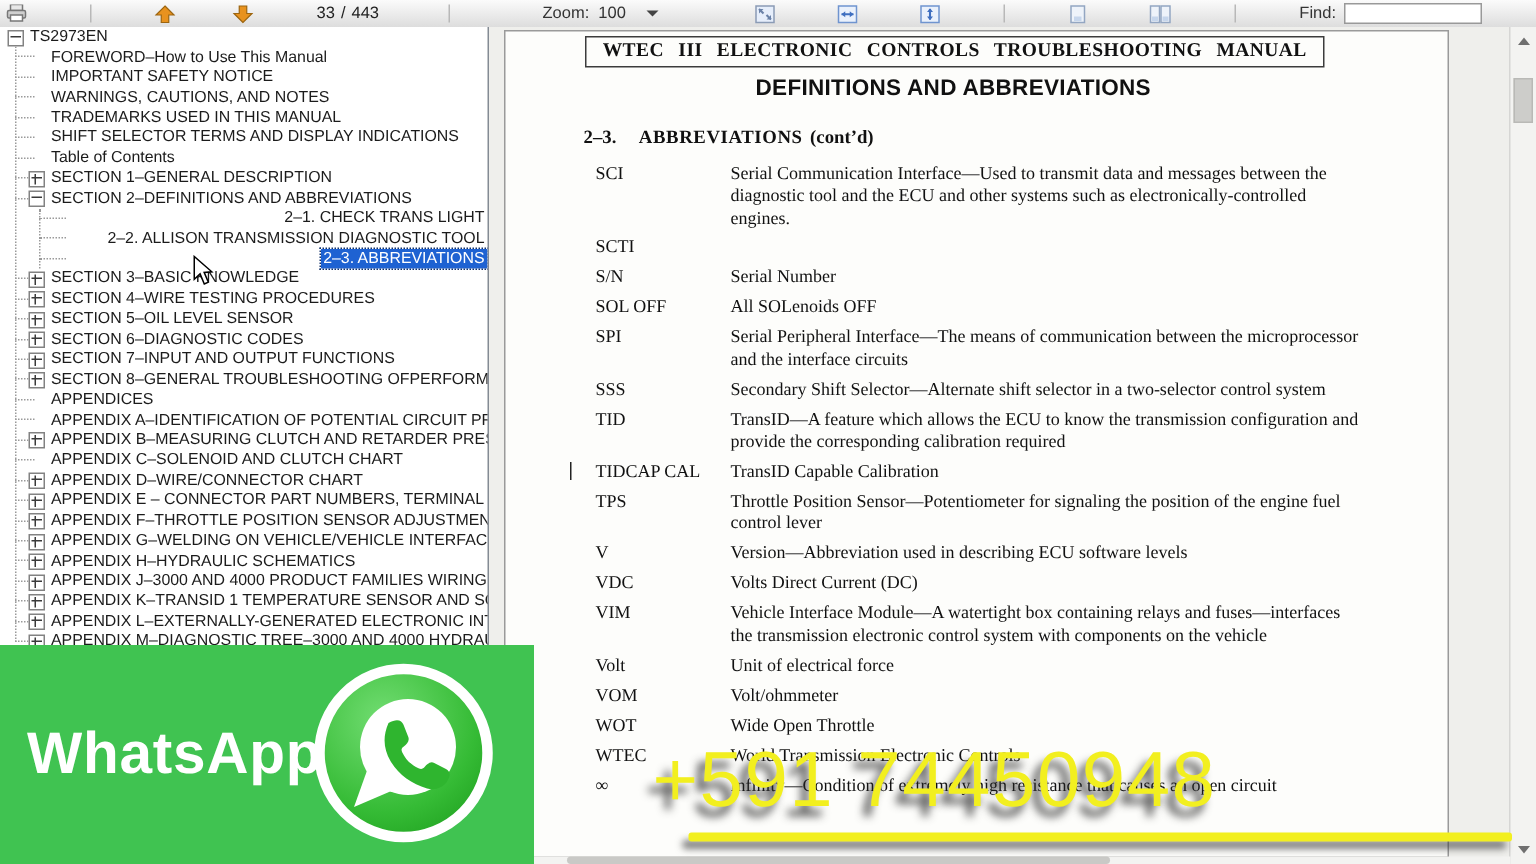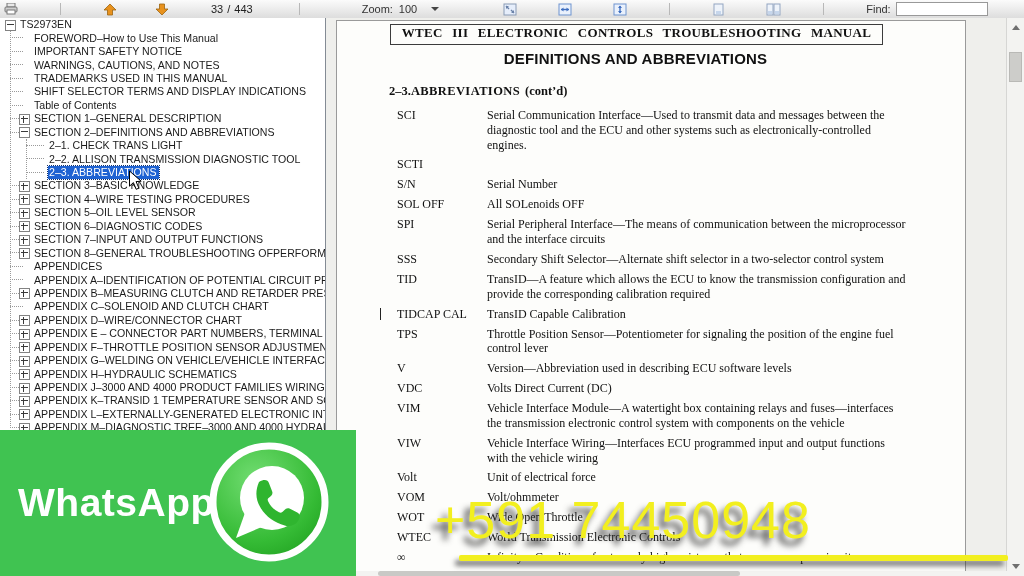--- a/index.html
+++ b/index.html
@@ -22,21 +22,21 @@
 
   
   #sidebar{position:absolute;top:18px;left:0;width:325px;bottom:0;background:#fff;
            border-right:1px solid #848b94;overflow:hidden;}
   .vline{position:absolute;border-left:1px dotted #9a9a9a;}
   #vline1{left:10px;top:13px;height:397px;}
   #vline2{left:26px;top:121px;height:40px;}
   .trow{position:relative;height:13.45px;display:flex;align-items:center;
         font-size:10.6px;color:#1b1b1b;white-space:nowrap;padding-left:33px;}
   .trow.lvl0{padding-left:19px;}
-  .trow.lvl2{padding-left:48px;}
+  .trow.lvl2{padding-left:48px;justify-content:flex-end;}
   .dash{position:absolute;top:6px;border-top:1px dotted #9a9a9a;}
   .lvl1 .dash{left:10px;width:13px;}
   .lvl2 .dash{left:26px;width:18px;}
   .box{position:absolute;width:9px;height:9px;border:1px solid #828282;background:#fff;top:1.7px;z-index:2;}
   .lvl0 .box{left:5px;}
   .lvl1 .box{left:19px;}
   .box .h{position:absolute;left:1px;right:1px;top:3px;border-top:1px solid #3a3a3a;}
   .box .v{position:absolute;top:1px;bottom:1px;left:3px;border-left:1px solid #3a3a3a;}
   .tlabel{padding:0 2px 1px 1px;}
   .tlabel.sel{background:var(--sel,#1e62d2);color:#fff;outline:1px dotted #10306b;}
@@ -44,21 +44,21 @@
   
   #docarea{position:absolute;left:326px;top:18px;right:17px;bottom:0;background:#efefec;}
   #page{position:absolute;left:10px;top:2px;width:628px;bottom:4px;background:#fdfdfb;
         border:1px solid #9a9a9a;font-family:"Liberation Serif",serif;color:#111;}
   #header-box{position:absolute;left:53px;top:3px;width:491px;height:19px;border:1px solid #3c3c3c;
         display:flex;justify-content:center;
         font-weight:600;font-size:13px;word-spacing:6px;letter-spacing:.3px;}
   #section-title{position:absolute;left:53px;top:29px;width:491px;text-align:center;
         font-family:"Liberation Sans",sans-serif;font-weight:bold;font-size:15px;letter-spacing:.2px;}
   #subsection{position:absolute;left:52px;top:63px;font-weight:bold;font-size:12.5px;}
-  #subsection .num{}
+  #subsection .num{margin-right:15px;}
   #subsection .st{letter-spacing:.4px;}
   #subsection .sfx{margin-left:5px;}
   #entry-list{position:absolute;left:60px;top:87px;width:520px;}
   .entry{position:relative;display:flex;margin-bottom:5.2px;font-size:12px;line-height:1.23;}
   .entry .term{width:90px;flex:none;}
   .entry .def{width:420px;}
   .entry.changed::before{content:"";position:absolute;left:-17px;top:1px;height:12px;
         border-left:1.5px solid #222;}
 
   
@@ -435,24 +435,20 @@
           <span class="term">V</span>
           <span class="def">Version—Abbreviation used in describing ECU software levels</span>
         </div>
         <div class="entry">
           <span class="term">VDC</span>
           <span class="def">Volts Direct Current (DC)</span>
         </div>
         <div class="entry">
           <span class="term">VIM</span>
           <span class="def">Vehicle Interface Module—A watertight box containing relays and fuses—interfaces the transmission electronic control system with components on the vehicle</span>
-        </div>
-        <div class="entry">
-          <span class="term">VIW</span>
-          <span class="def">Vehicle Interface Wiring—Interfaces ECU programmed input and output functions with the vehicle wiring</span>
         </div>
         <div class="entry">
           <span class="term">Volt</span>
           <span class="def">Unit of electrical force</span>
         </div>
         <div class="entry">
           <span class="term">VOM</span>
           <span class="def">Volt/ohmmeter</span>
         </div>
         <div class="entry">

